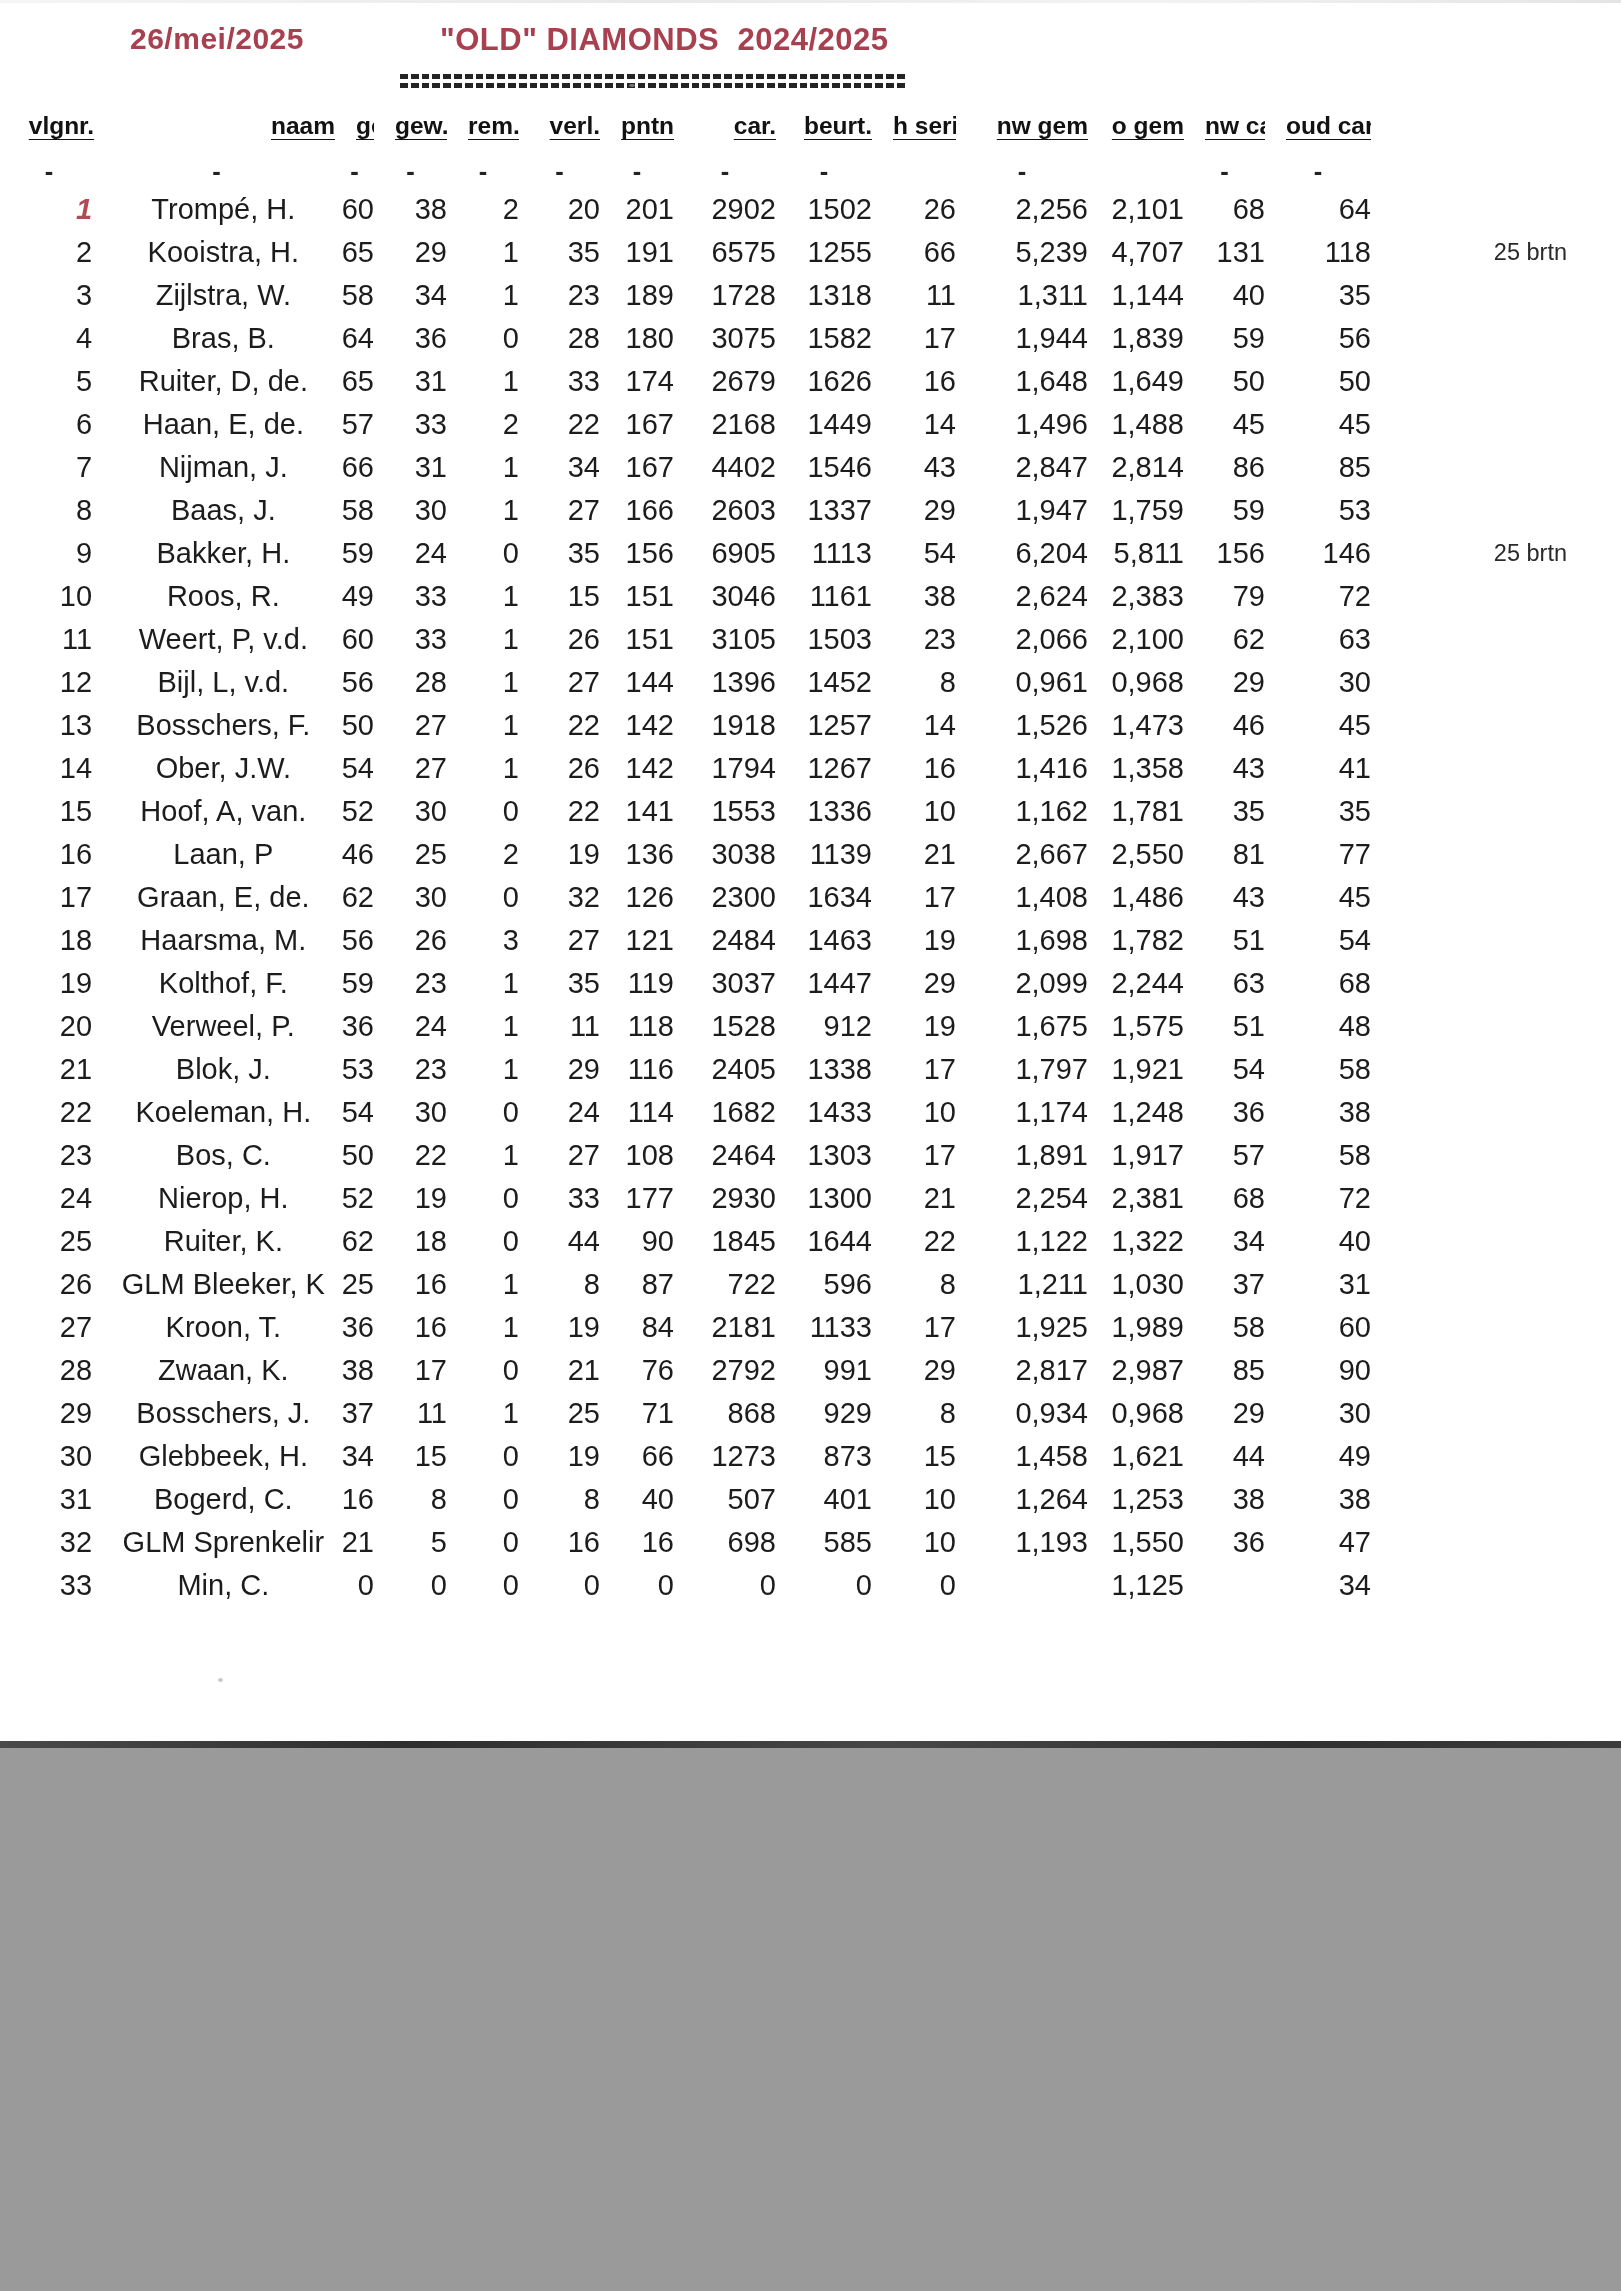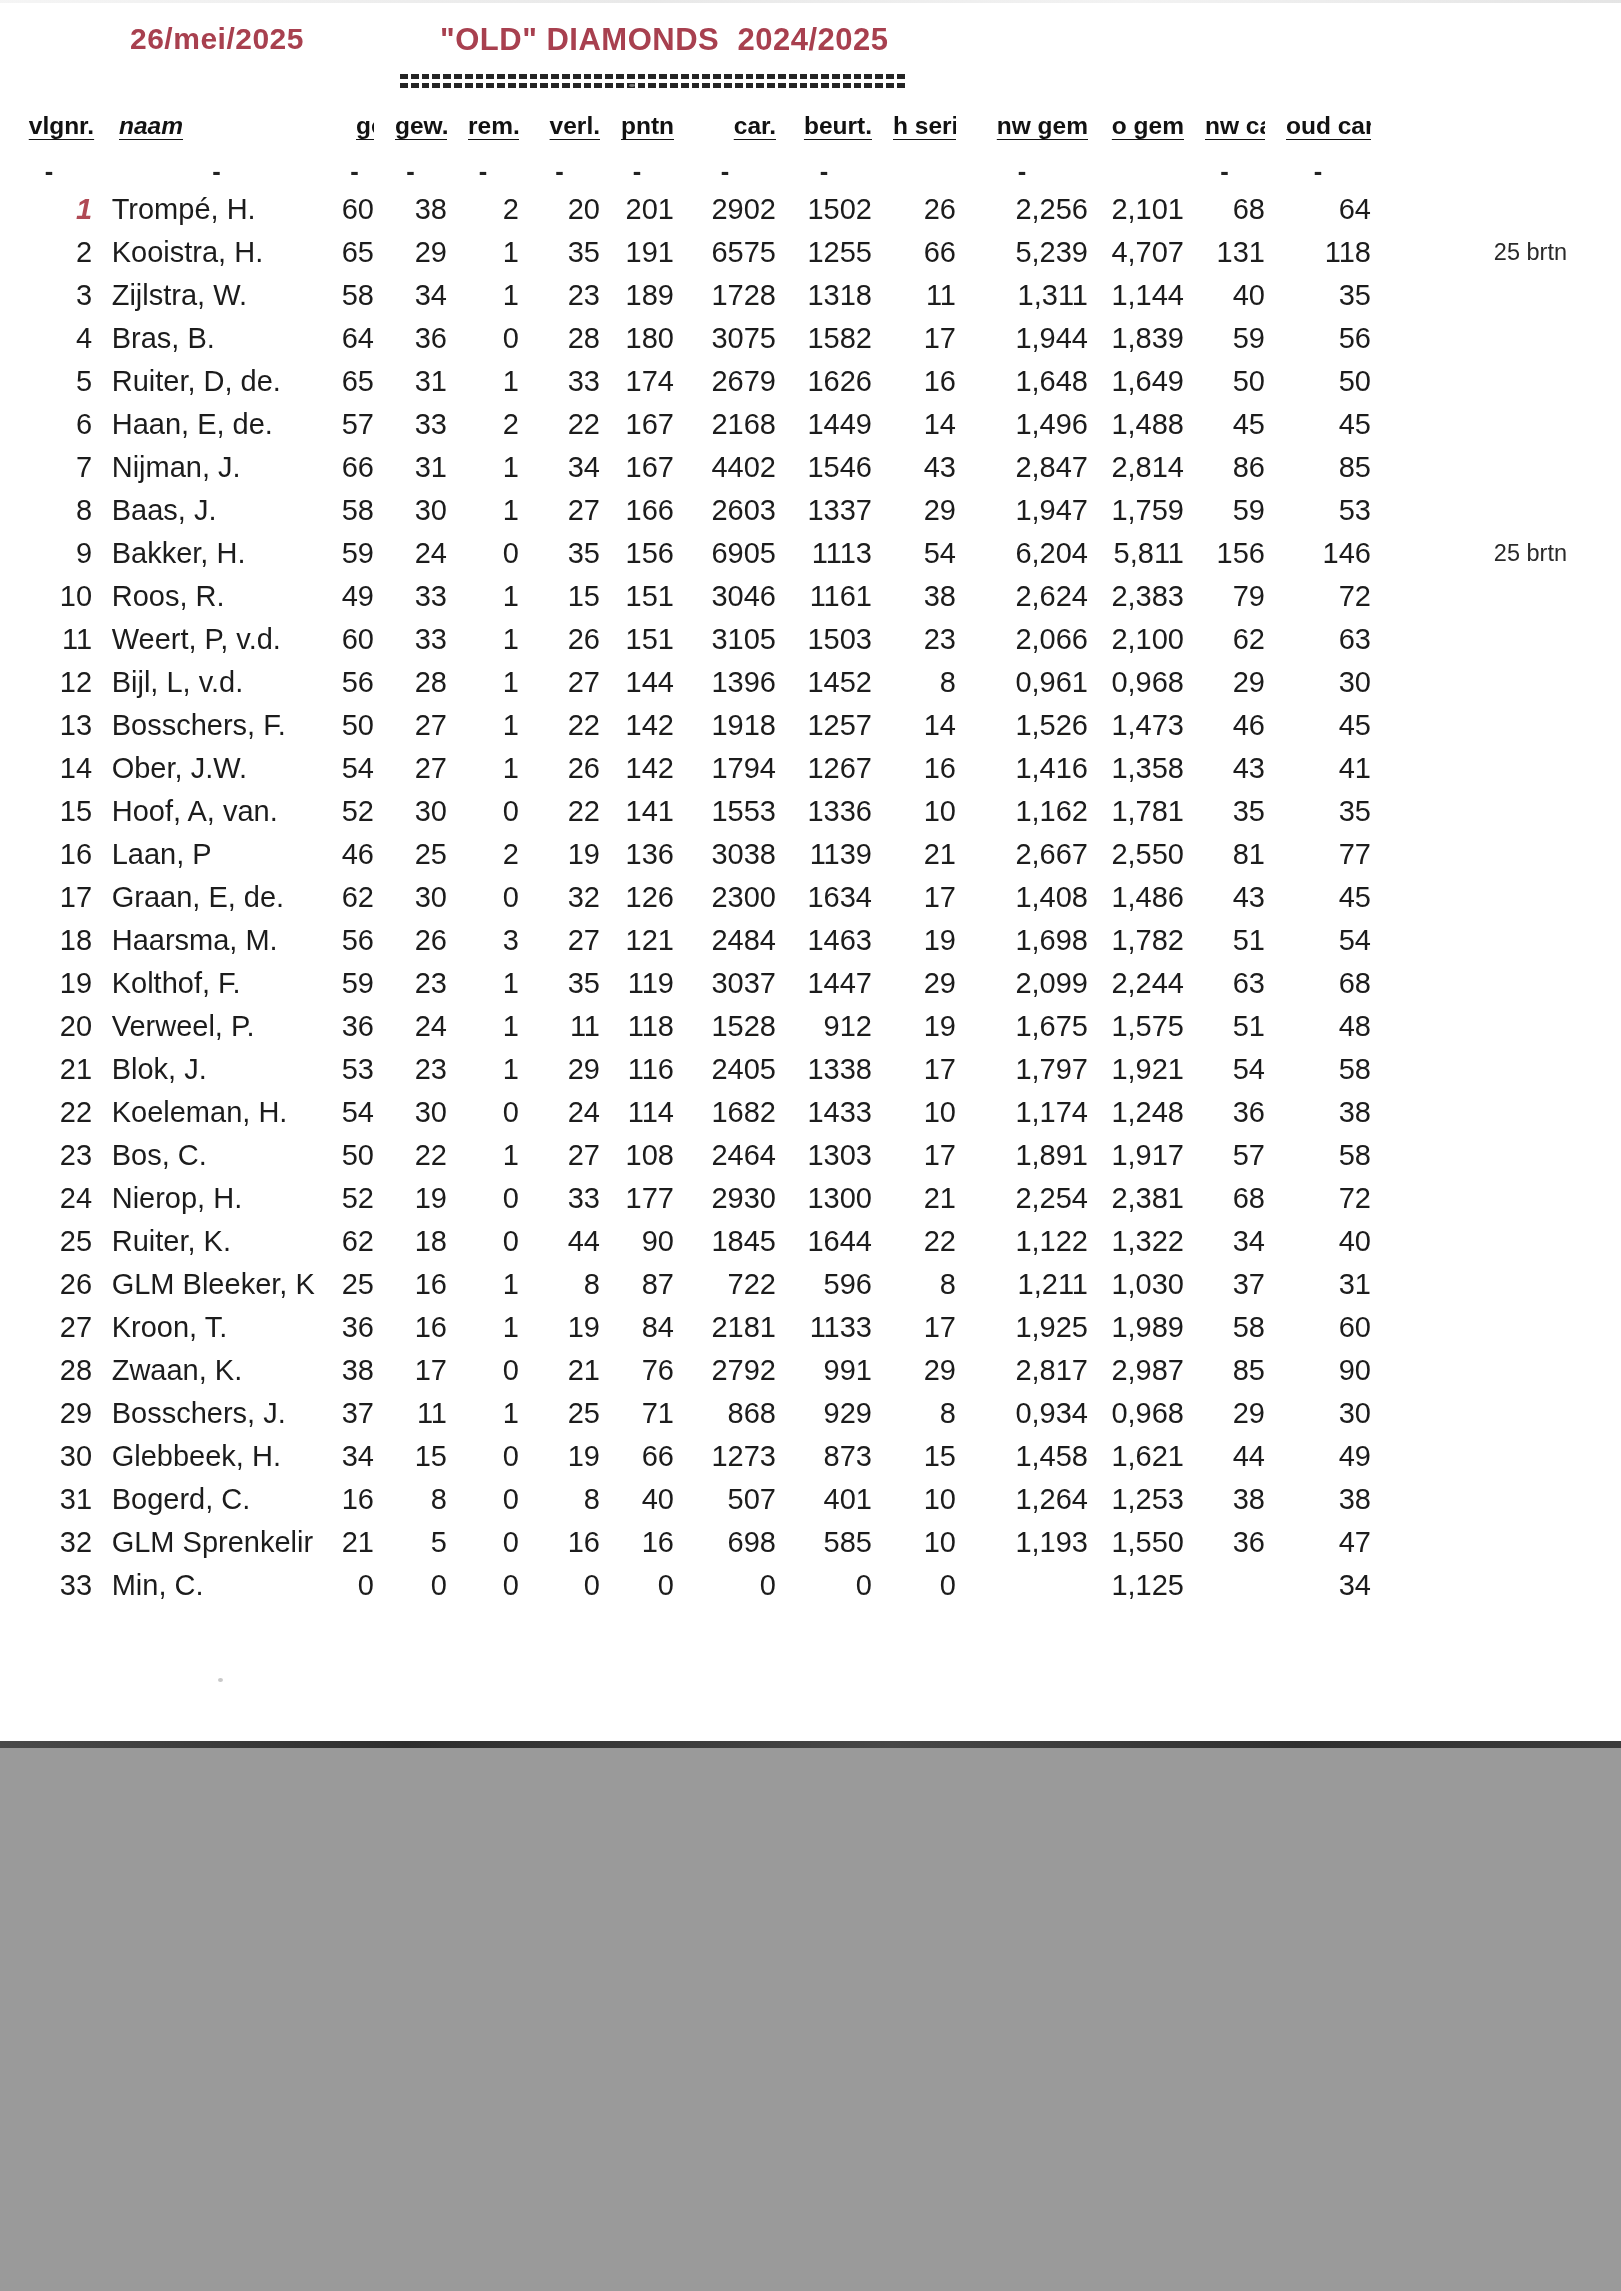--- a/index.html
+++ b/index.html
@@ -42,32 +42,32 @@
   .thead, .tdash, .trow {
     display:grid;
     grid-template-columns:98px 237px 39px 73px 72px 81px 74px 102px 96px 84px 132px 96px 81px 106px 49px 147px;
     width:1568px;
   }
   .cell { white-space:nowrap; overflow:hidden; }
 
   .thead { position:absolute; left:0; top:112px; font-size:24.5px; font-weight:700; color:#121212; }
   .thead .cell { text-align:right;margin-left:21px; }
   .thead .cell span { text-decoration:underline; text-decoration-thickness:2.5px; text-underline-offset:4.9px; }
-  .thead .h-naam { text-align:left;font-style:italic; }
+  .thead .h-naam { text-align:right; }
   .thead .h-rank { padding-right:3.9px; }
   .thead .h-note { text-align:left; }
 
   .tdash { position:absolute; left:0; top:157px; font-size:25.5px; font-weight:700; color:#222; }
   .tdash .cell { text-align:center; }
 
   .rows { position:absolute; left:0; top:192px; }
   .trow { height:43px; font-size:29px; color:#1c1c1c; }
   .trow .cell { text-align:right; line-height:35px; }
   .trow .k-rank { padding-right:5.9px; }
-  .trow .k-naam { text-align:left; padding-left:13.7px; }
+  .trow .k-naam { text-align:center; padding-left:13.7px; }
   .trow .k-note { text-align:right; padding-left:2px; font-size:23.5px; color:#2a2a2a; }
   .trow.first-place .k-rank { color:#b04a55; font-weight:700; font-style:italic; }
 </style>
 </head>
 <body>
 
 <div class="page">
 
   <div class="edge-top"></div>
 

